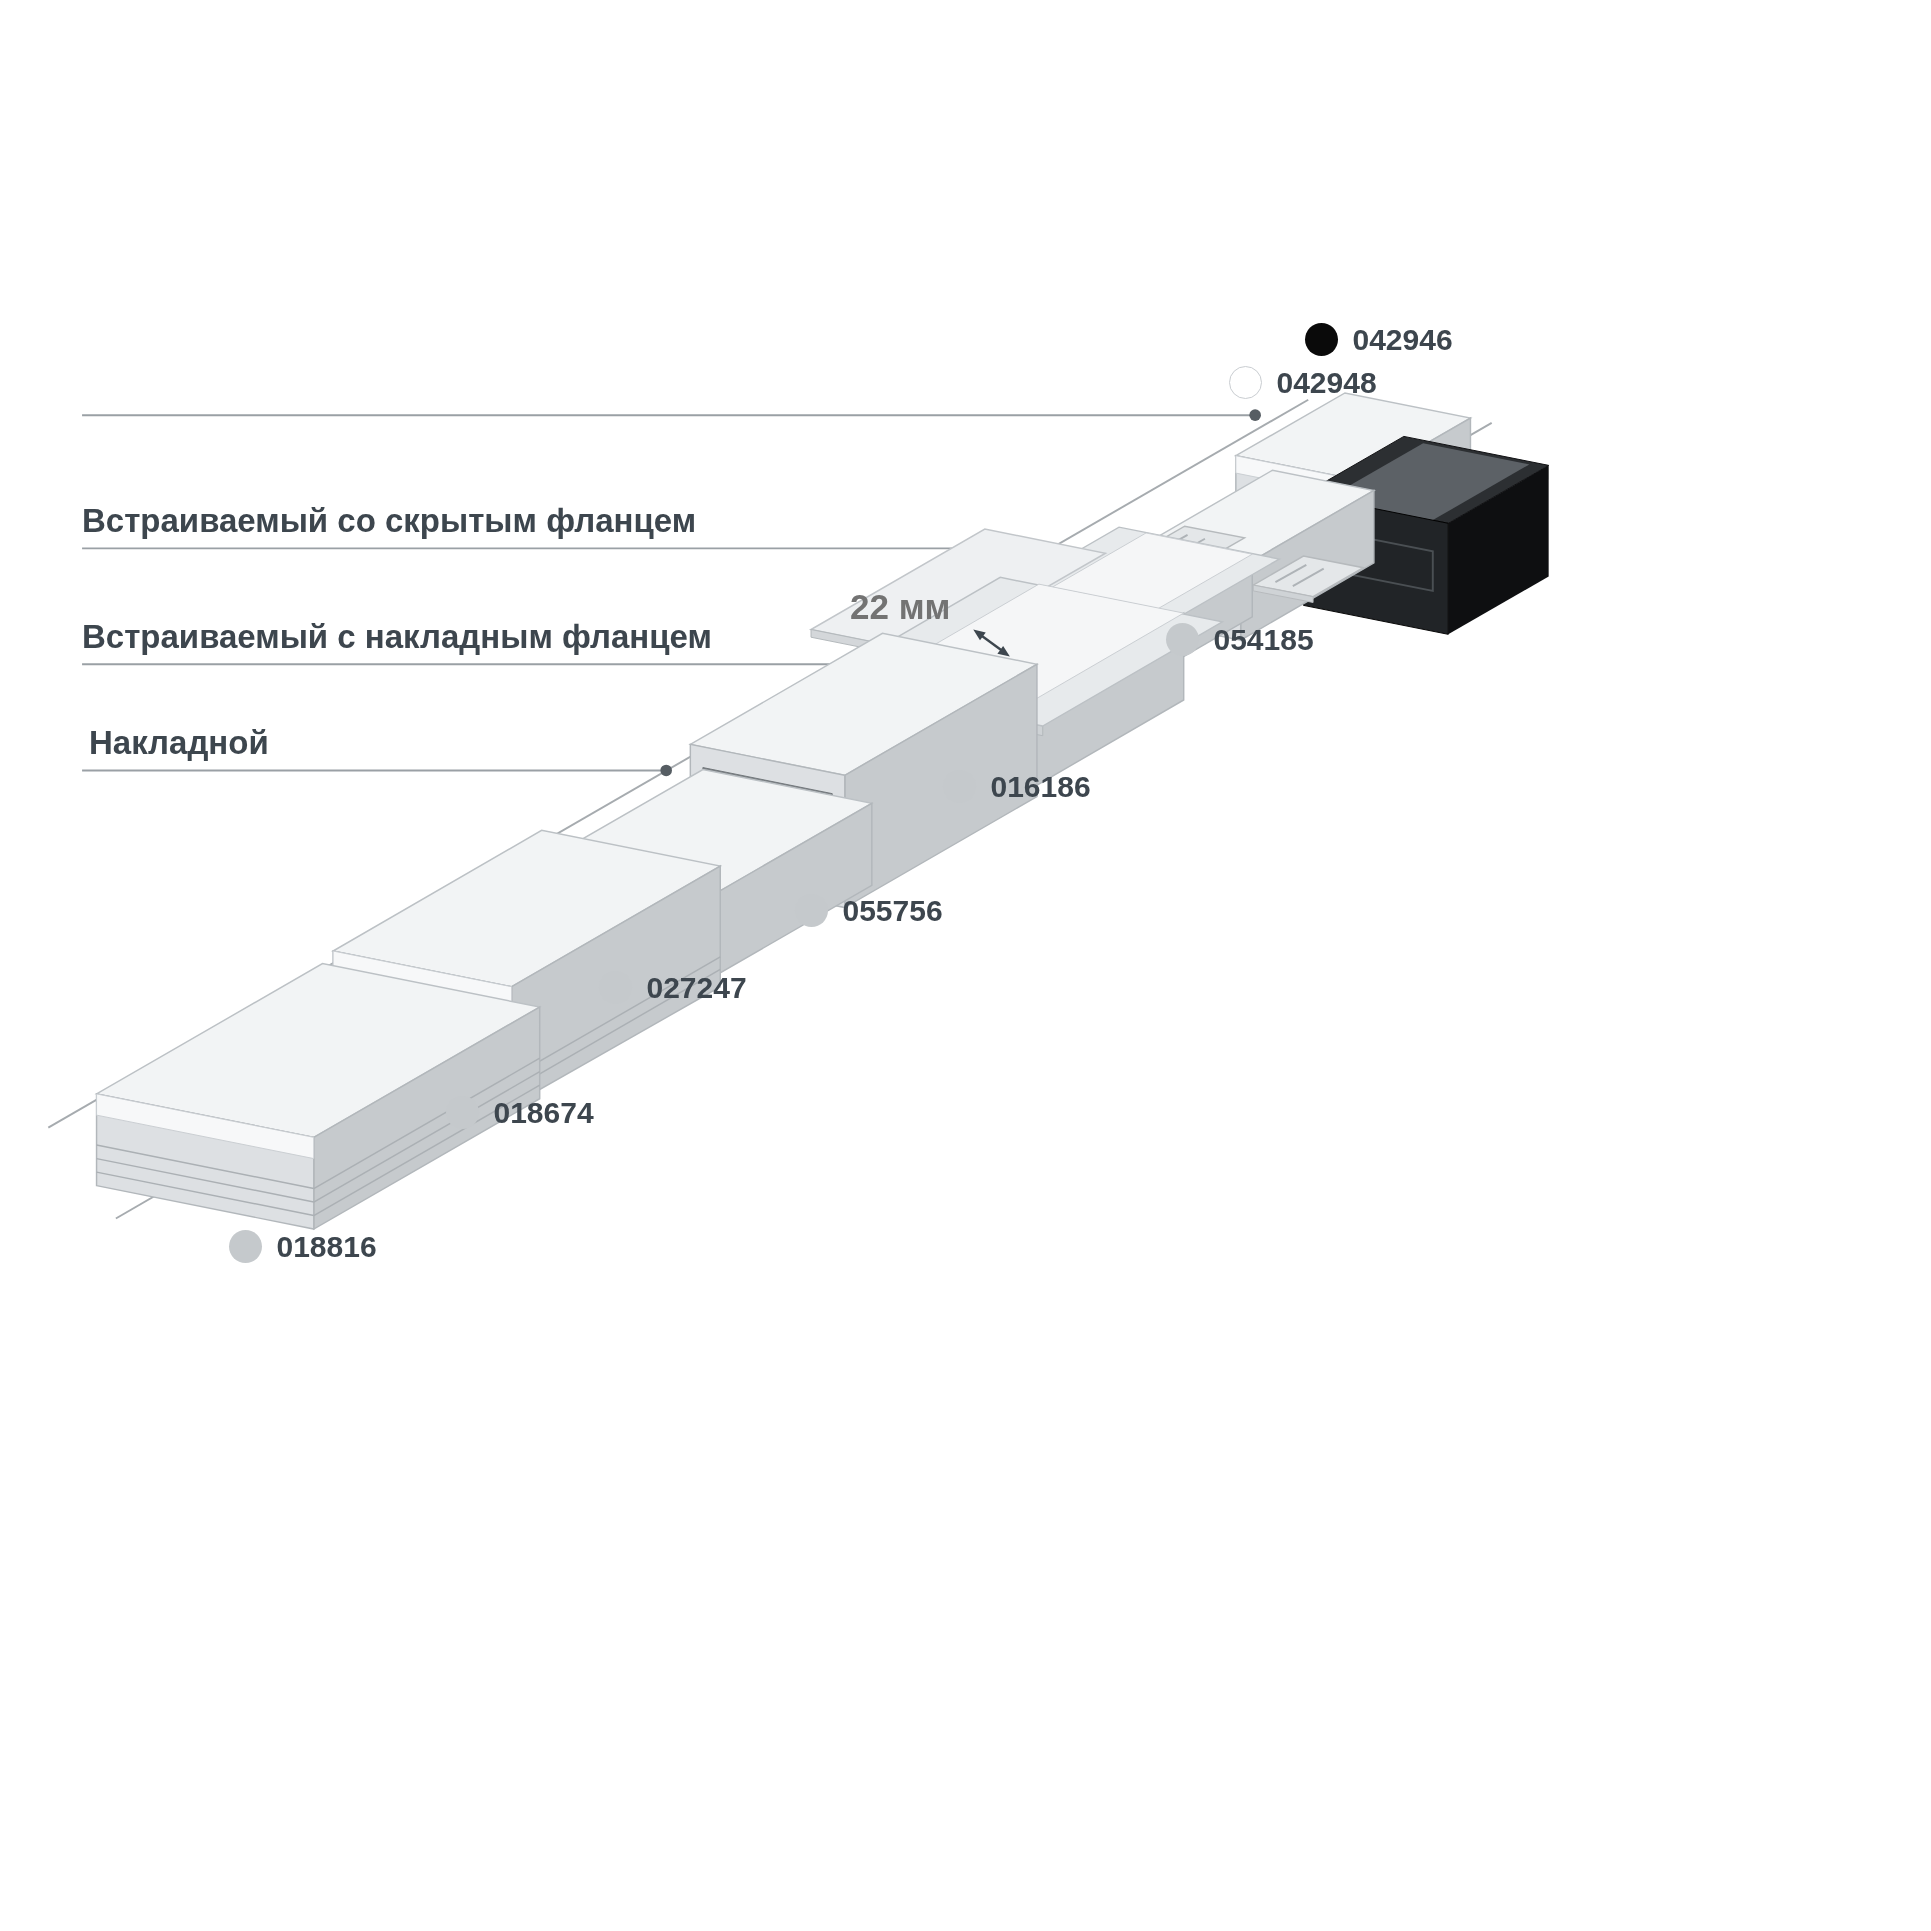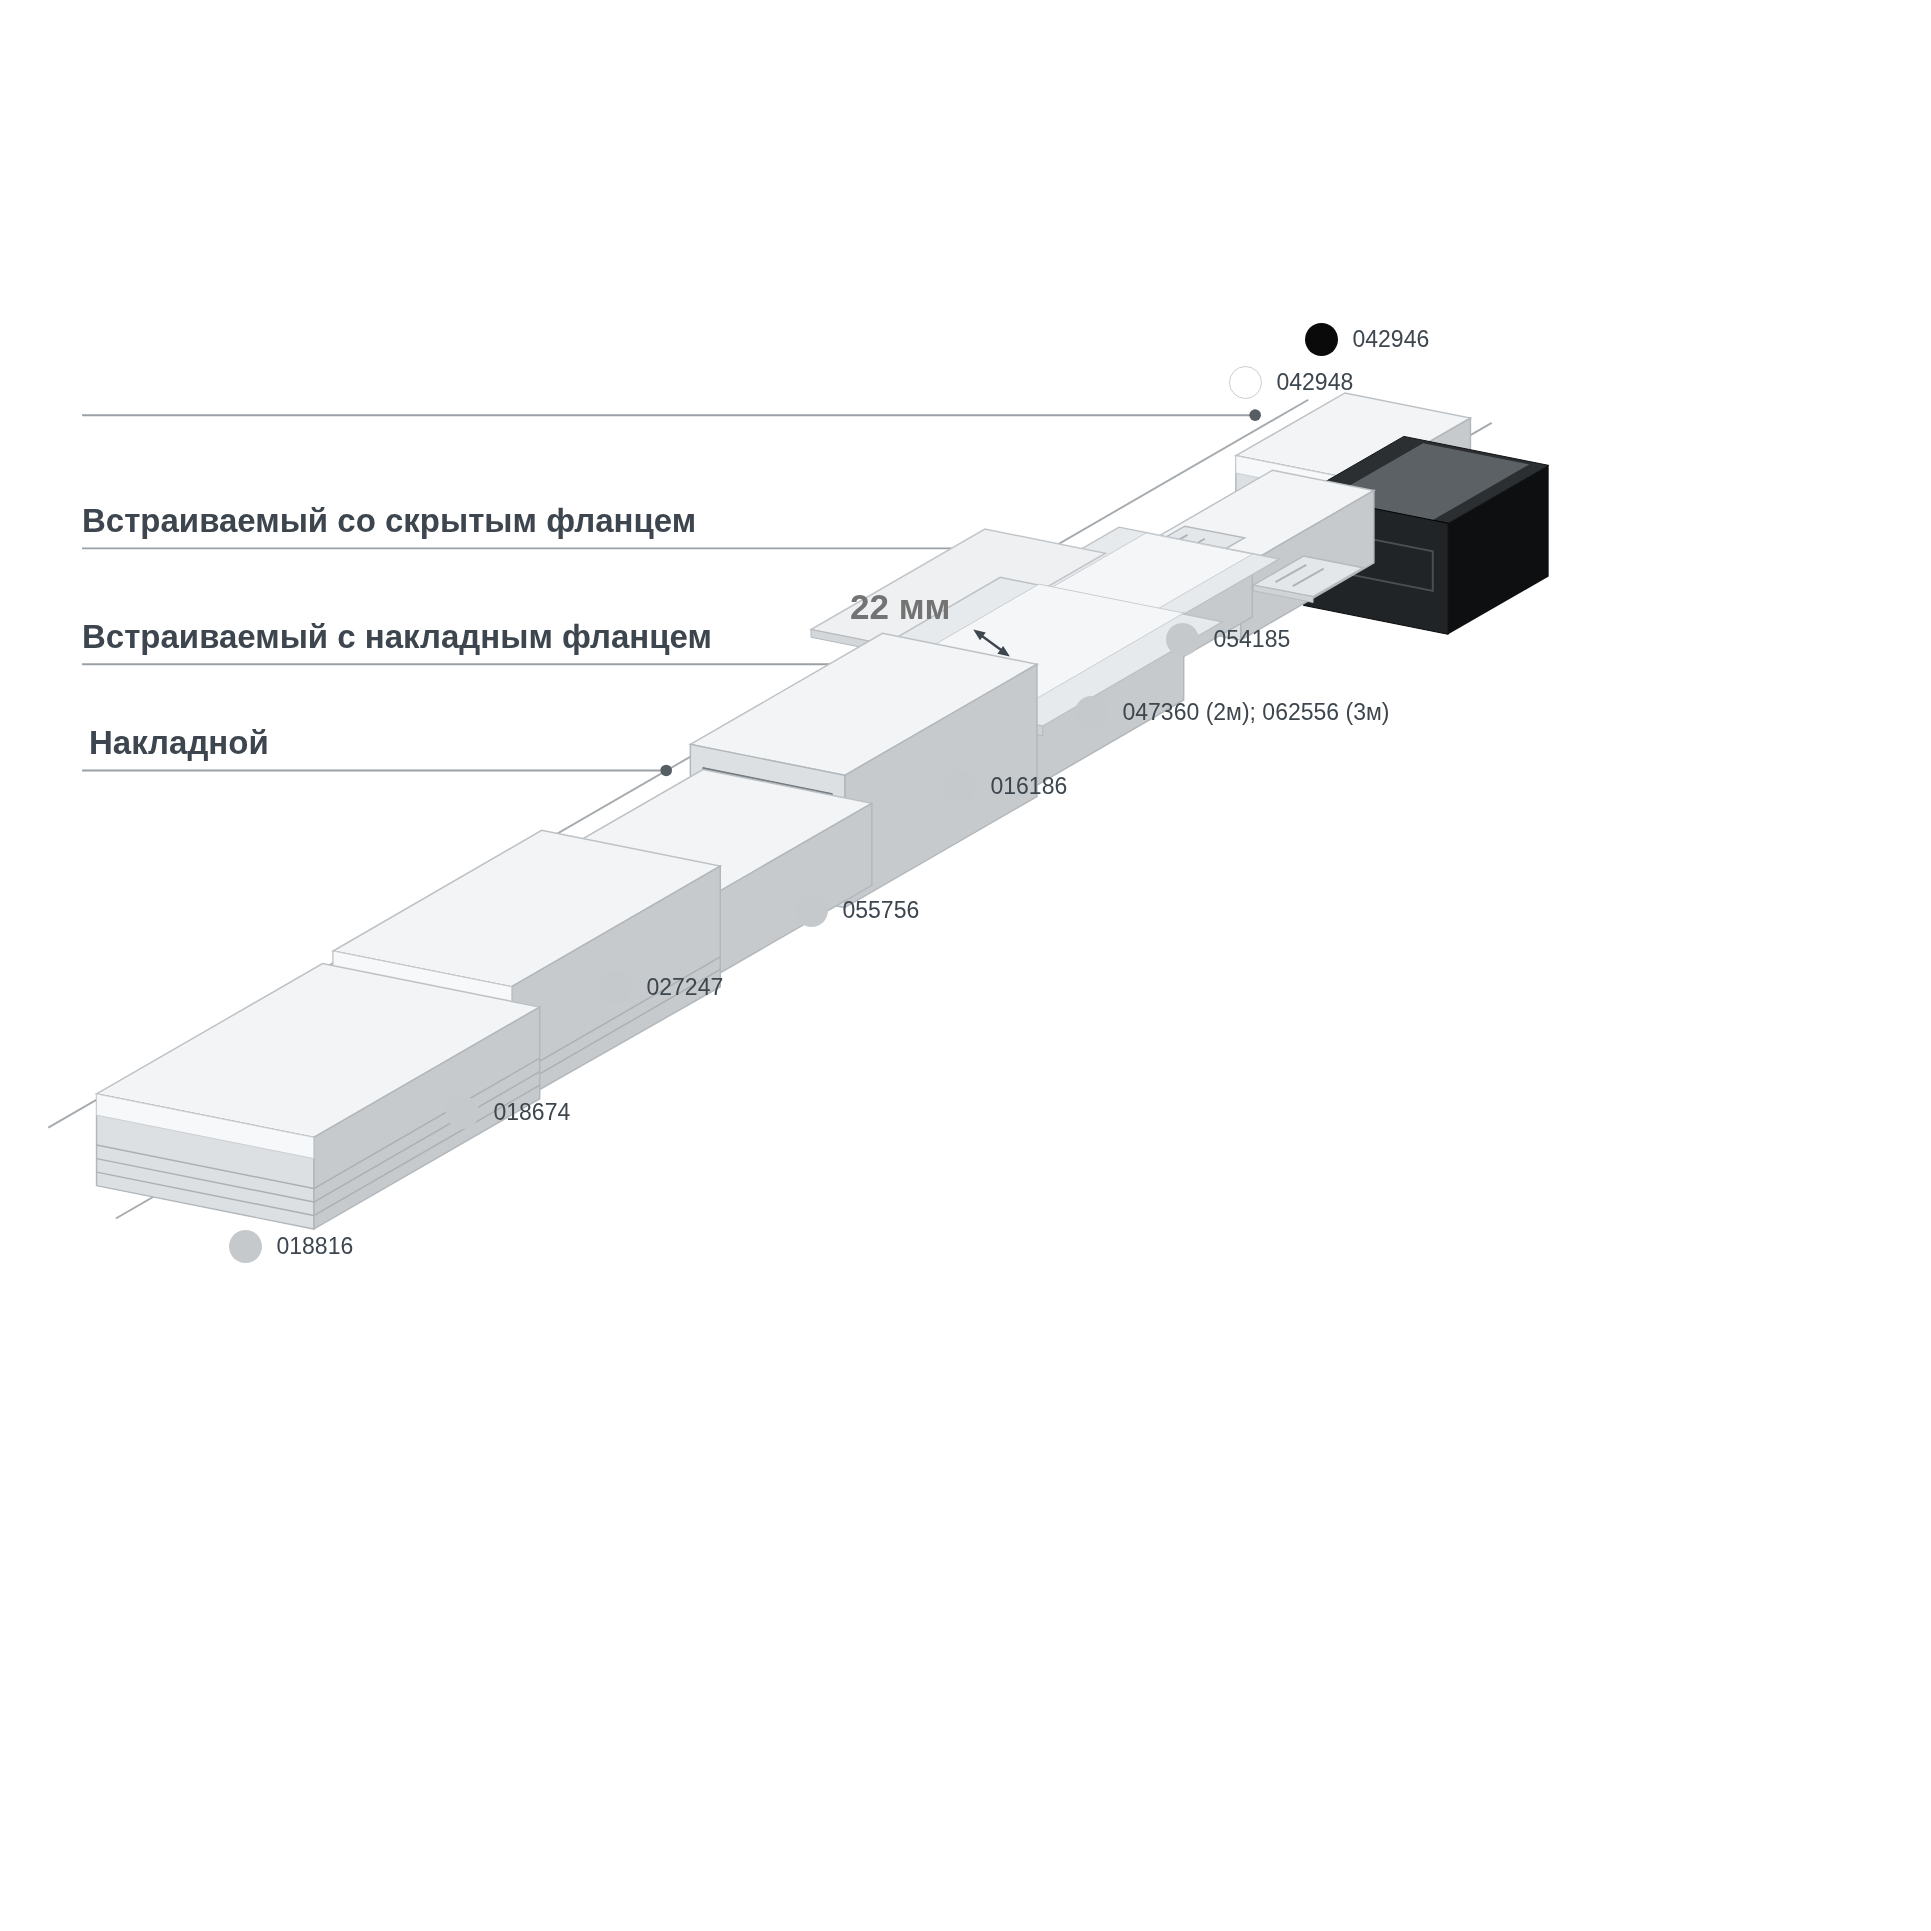--- a/index.html
+++ b/index.html
@@ -5,21 +5,21 @@
   html,body{margin:0;padding:0;background:#ffffff;}
   .scene{position:relative;width:1931px;height:1931px;background:#ffffff;overflow:hidden;
          font-family:"Liberation Sans","DejaVu Sans",sans-serif;color:#3d464e;}
   svg.diagram{position:absolute;left:0;top:0;}
   .cat{position:absolute;font-size:33px;font-weight:700;white-space:nowrap;color:#3d464e;}
   .row{position:absolute;display:flex;align-items:center;gap:14.5px;height:39px;}
   .dot{width:33px;height:33px;border-radius:50%;flex:0 0 auto;box-sizing:border-box;}
   .dot-gray{background:#c5c9cc;}
   .dot-black{background:#0a0a0a;}
   .dot-white{background:#ffffff;border:1.9px solid #c9cdd1;}
-  .code{font-size:23px;font-weight:400;white-space:nowrap;color:#3d464e;}
+  .code{font-size:30px;font-weight:700;white-space:nowrap;color:#3d464e;}
   .dim{position:absolute;font-size:35px;font-weight:700;color:#737373;white-space:nowrap;}
 
   
   .f-top{fill:#f2f4f5;stroke:#bcc1c5;stroke-width:1.5}
   .f-side{fill:#c6cacd;stroke:#b2b7bb;stroke-width:1.5}
   .f-front{fill:#dde0e3;stroke:#b2b7bb;stroke-width:1.5}
   .f-strip{fill:#f7f8f9;stroke:#c9cdd1;stroke-width:1}
   .f-cavity{fill:#7e8387;stroke:#6f7478;stroke-width:1}
   .f-flange{fill:#e7eaec;stroke:#bcc1c5;stroke-width:1.5}
   .f-fledge{fill:#ced2d5;stroke:#b2b7bb;stroke-width:1}
@@ -181,24 +181,20 @@
     <span class="code">042946</span>
   </div>
   <div class="row" style="left:1229px;top:363px">
     <span class="dot dot-white"></span>
     <span class="code">042948</span>
   </div>
   <div class="row" style="left:1166px;top:620px">
     <span class="dot dot-gray"></span>
     <span class="code">054185</span>
   </div>
-  <div class="row" style="left:1075px;top:693px">
-    <span class="dot dot-gray"></span>
-    <span class="code">047360 (2м); 062556 (3м)</span>
-  </div>
   <div class="row" style="left:943px;top:767px">
     <span class="dot dot-gray"></span>
     <span class="code">016186</span>
   </div>
   <div class="row" style="left:795px;top:891px">
     <span class="dot dot-gray"></span>
     <span class="code">055756</span>
   </div>
   <div class="row" style="left:599px;top:968px">
     <span class="dot dot-gray"></span>

